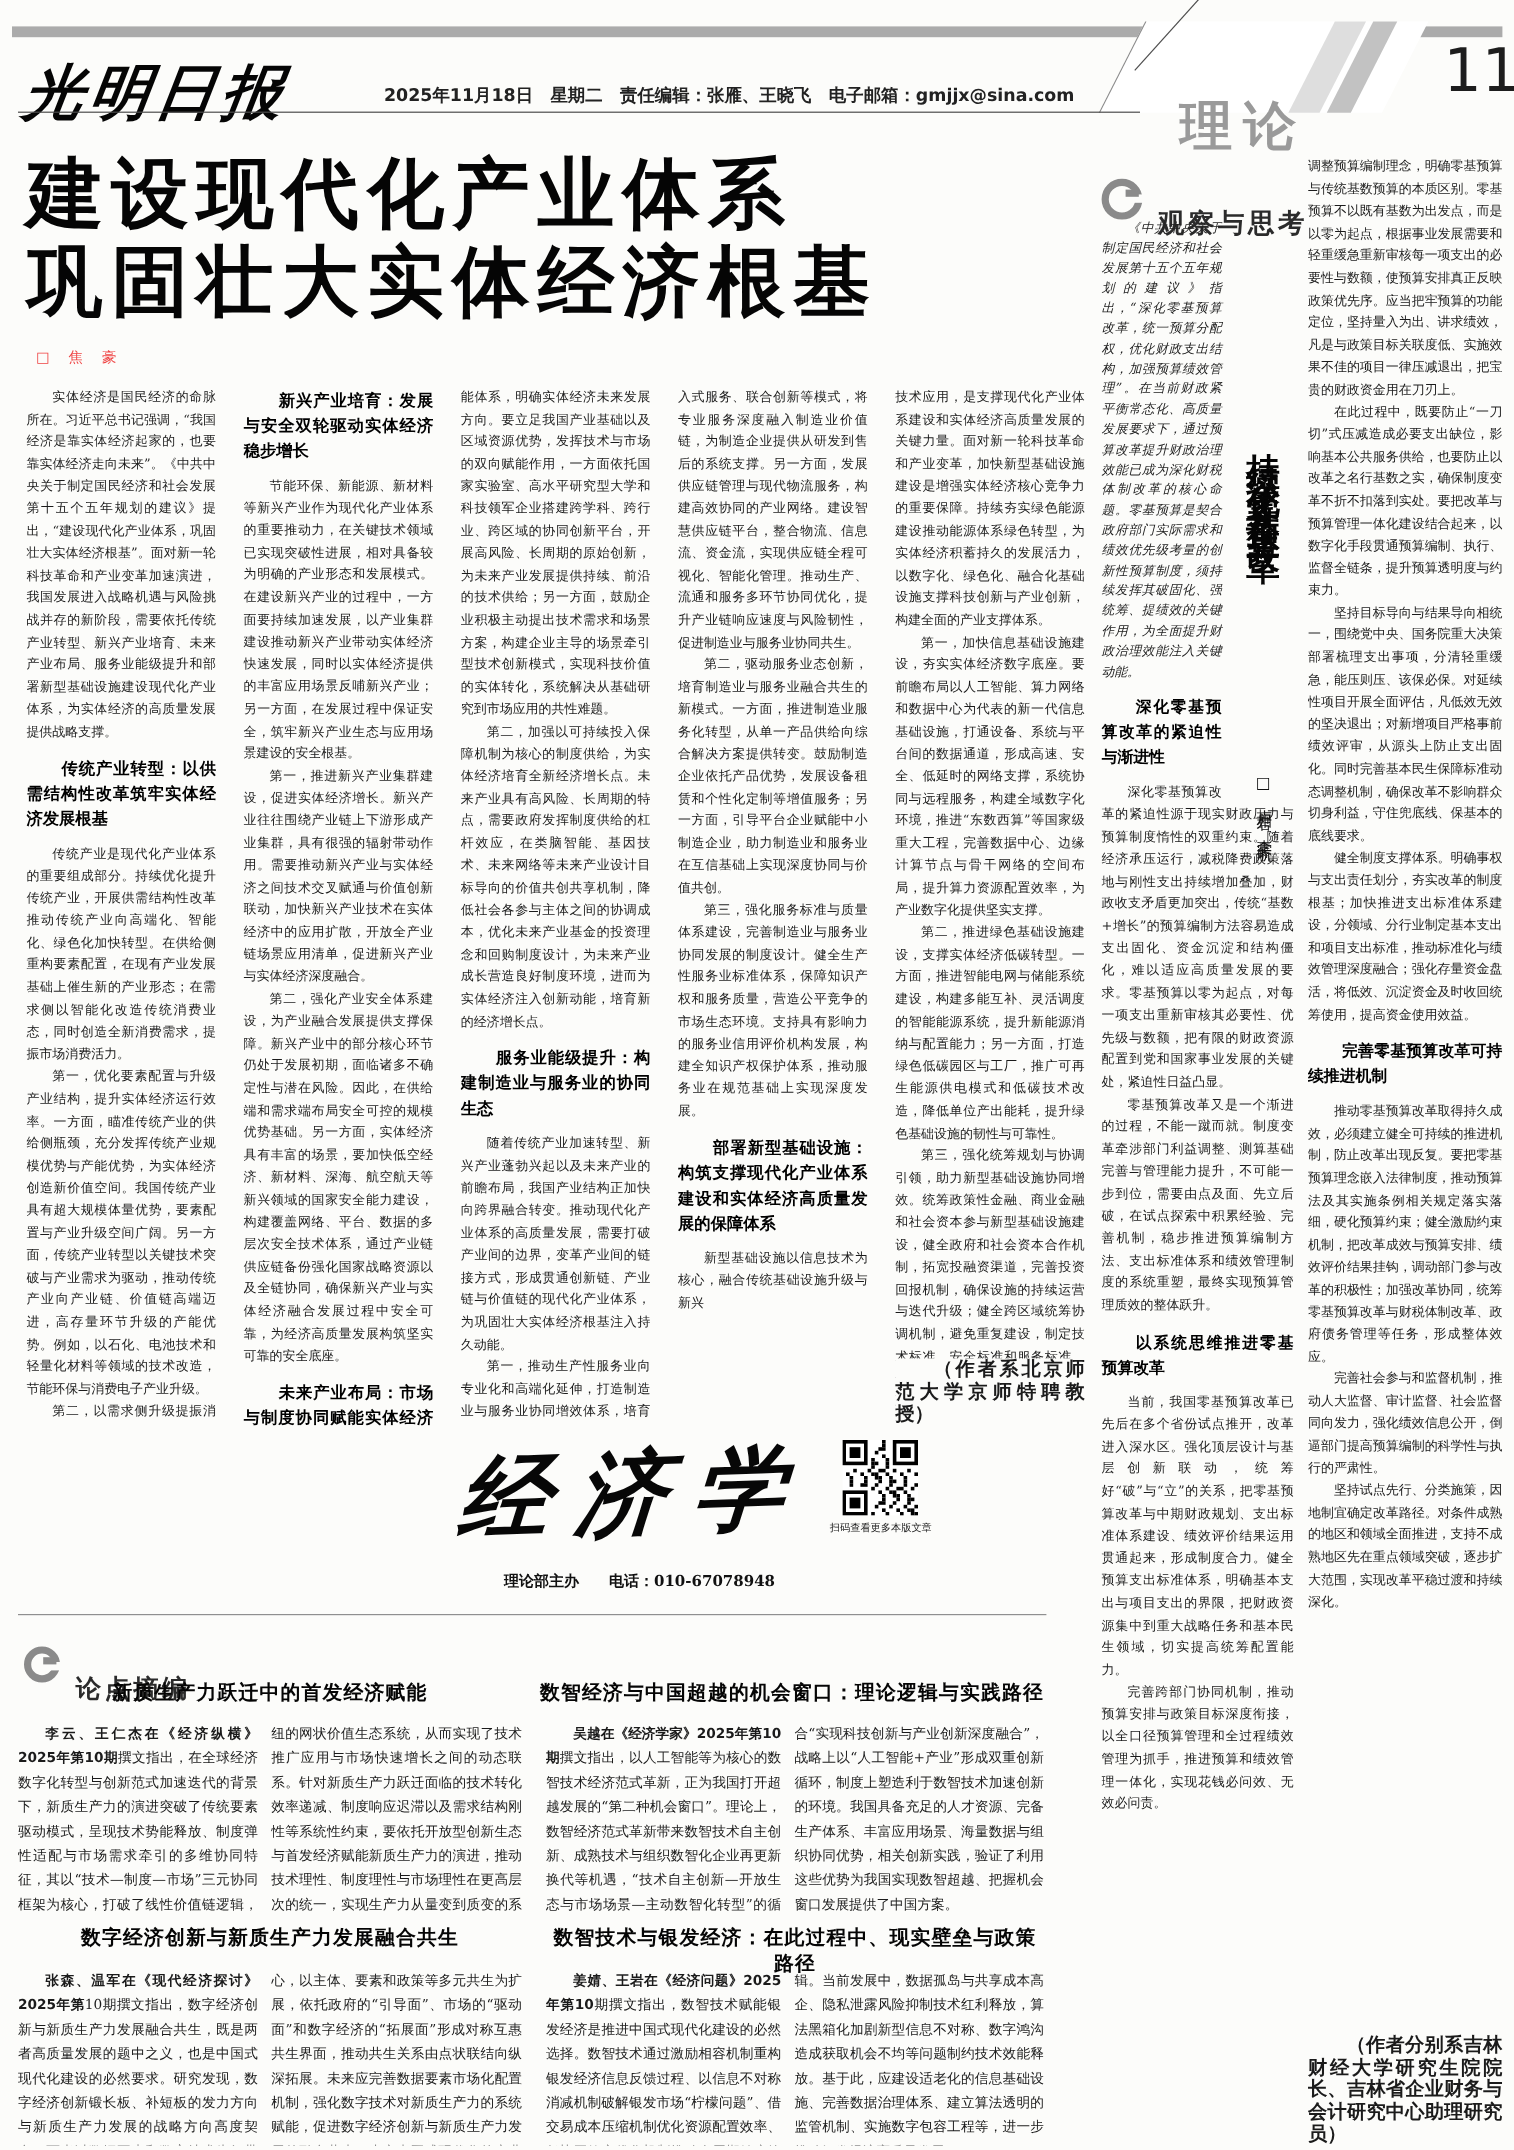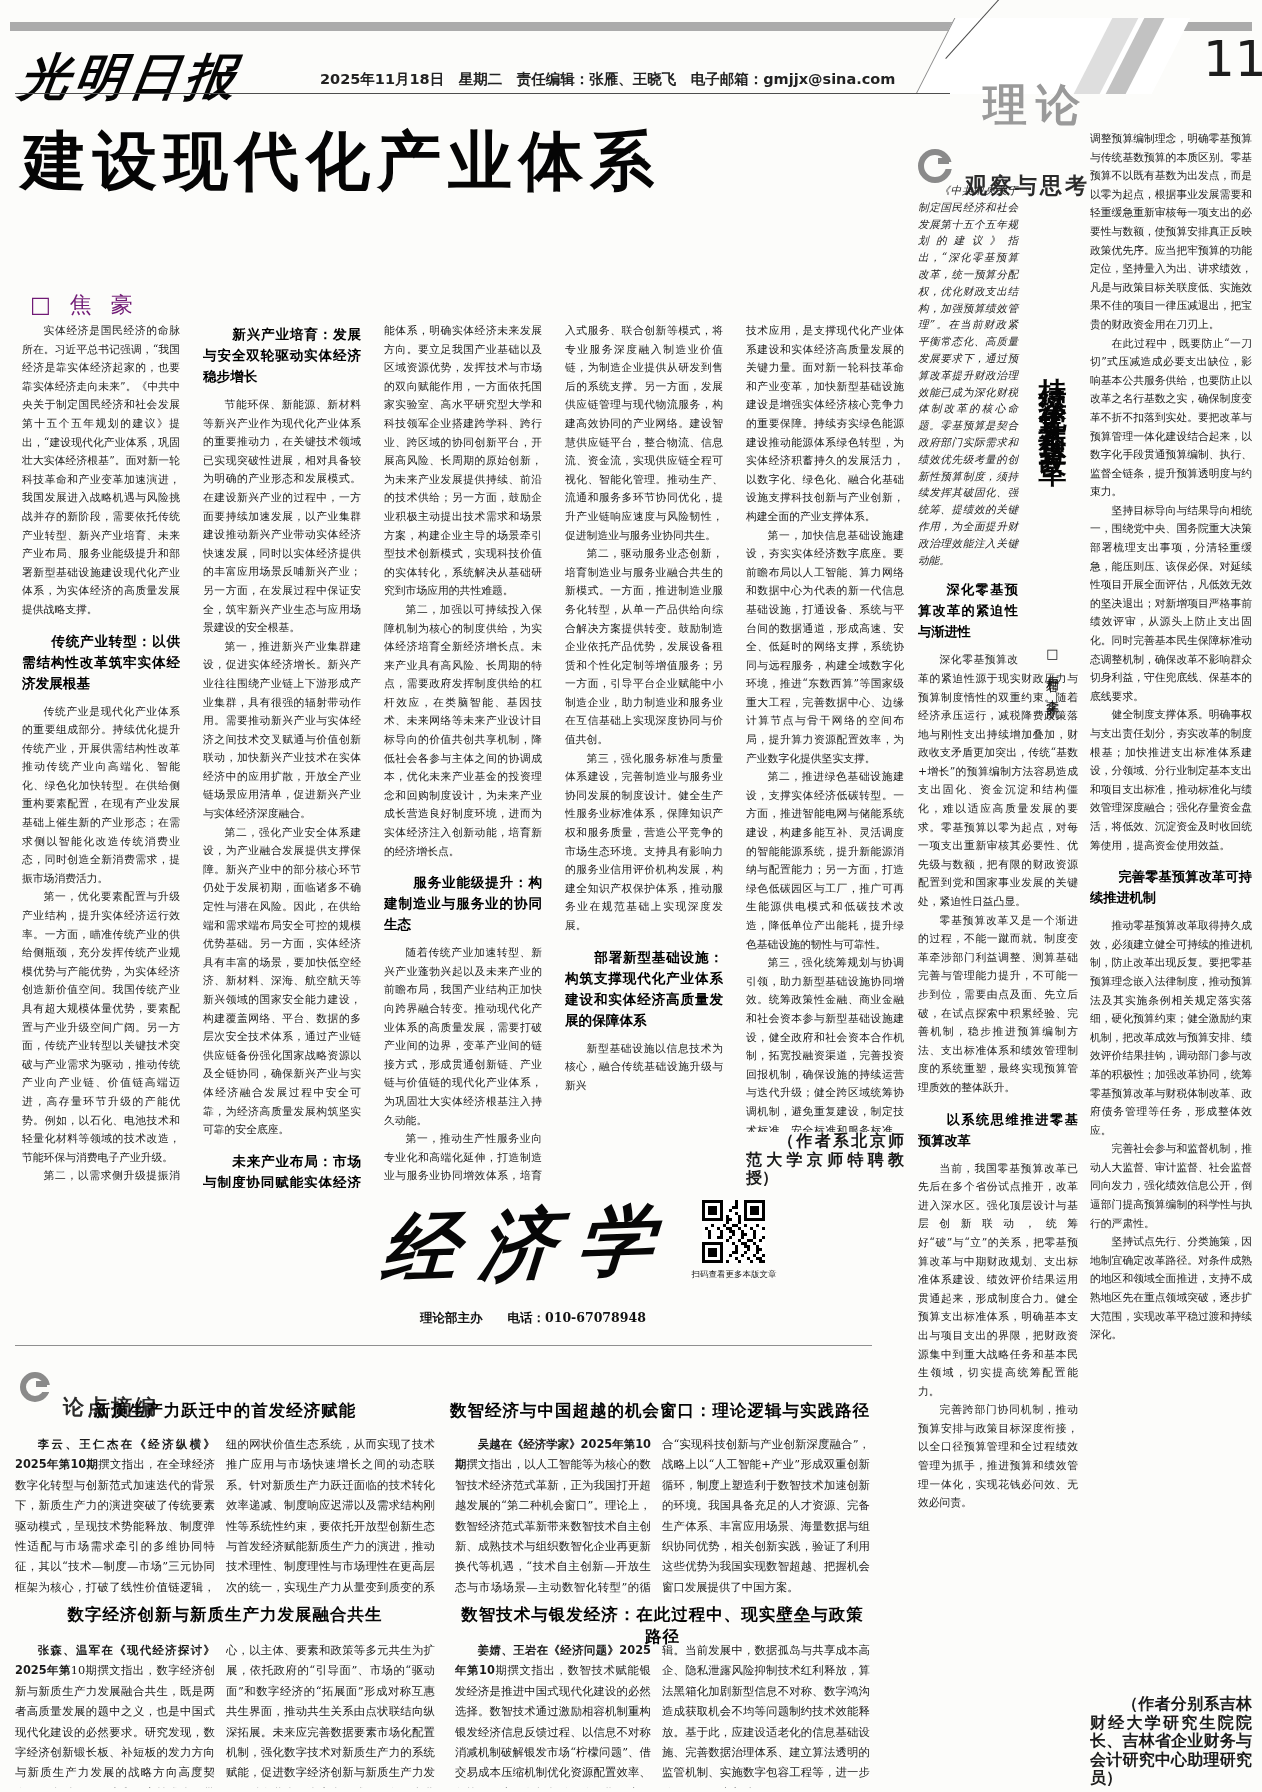--- a/index.html
+++ b/index.html
@@ -19,21 +19,21 @@
   .mast-logo{position:absolute;left:20px;top:44px;font-size:50px;font-weight:900;font-style:italic;
              letter-spacing:5px;transform:skewX(-8deg);color:#050505;}
   .dateline{position:absolute;left:320px;top:70px;font-size:14.5px;font-weight:700;color:#222;}
   .mast-rule{position:absolute;left:15px;top:93px;width:935px;height:1px;background:#4d4d4d;}
   .mast-diag{position:absolute;left:946px;top:58px;width:82px;height:1px;background:#4d4d4d;
              transform:rotate(-48deg);transform-origin:left bottom;}
   
   .headline{position:absolute;left:22px;font-size:64px;font-weight:900;letter-spacing:7px;color:#050505;
             white-space:nowrap;}
   .hl1{top:118px;text-align:right;} .hl2{top:192px;}
-  .author-line{position:absolute;left:30px;top:290px;font-size:22px;letter-spacing:6px;color:#701a75;}
+  .author-line{position:absolute;left:30px;top:290px;font-size:12px;letter-spacing:6px;color:#ef4444;}
   .mcol{position:absolute;top:322px;width:158px;height:866px;overflow:hidden;}
   .para{font-size:10.8px;line-height:18.6px;text-align:justify;text-indent:2em;color:#1b1b1b;}
   .para.cont{text-indent:0;}
   .sub-h{font-family:"DejaVu Sans","Liberation Sans",sans-serif;font-weight:700;font-size:13.6px;
          line-height:21px;text-align:justify;text-indent:2.15em;margin:11px 0 9px;color:#000;}
   .mcol > .sub-h:first-child{margin-top:2px;}
   .attr-line{position:absolute;bottom:0;left:0;width:100%;background:#fcfcfa;font-weight:700;
              font-size:16px;line-height:18.6px;text-align:justify;text-indent:2em;
              font-family:"DejaVu Sans","Liberation Sans",sans-serif;}
   
@@ -79,20 +79,21 @@
   <div class="stripe1"></div>
   <div class="stripe2"></div>
   <div class="section-label">理论</div>
   <div class="page-number">11</div>
   <div class="mast-logo">光明日报</div>
   <div class="dateline sans">2025年11月18日　星期二　责任编辑：张雁、王晓飞　电子邮箱：gmjjx@sina.com</div>
   <div class="mast-rule"></div>
   <div class="mast-diag"></div>
 
   <div class="headline hl1">建设现代化产业体系</div>
+  <div class="headline hl2">巩固壮大实体经济根基</div>
   <div class="author-line">□ 焦 豪</div>
 
   <div class="mcol" style="left:22px">
       <div class="para">实体经济是国民经济的命脉所在。习近平总书记强调，“我国经济是靠实体经济起家的，也要靠实体经济走向未来”。《中共中央关于制定国民经济和社会发展第十五个五年规划的建议》提出，“建设现代化产业体系，巩固壮大实体经济根基”。面对新一轮科技革命和产业变革加速演进，我国发展进入战略机遇与风险挑战并存的新阶段，需要依托传统产业转型、新兴产业培育、未来产业布局、服务业能级提升和部署新型基础设施建设现代化产业体系，为实体经济的高质量发展提供战略支撑。</div>
       <div class="sub-h">传统产业转型：以供需结构性改革筑牢实体经济发展根基</div>
       <div class="para">传统产业是现代化产业体系的重要组成部分。持续优化提升传统产业，开展供需结构性改革推动传统产业向高端化、智能化、绿色化加快转型。在供给侧重构要素配置，在现有产业发展基础上催生新的产业形态；在需求侧以智能化改造传统消费业态，同时创造全新消费需求，提振市场消费活力。</div>
       <div class="para">第一，优化要素配置与升级产业结构，提升实体经济运行效率。一方面，瞄准传统产业的供给侧瓶颈，充分发挥传统产业规模优势与产能优势，为实体经济创造新价值空间。我国传统产业具有超大规模体量优势，要素配置与产业升级空间广阔。另一方面，传统产业转型以关键技术突破与产业需求为驱动，推动传统产业向产业链、价值链高端迈进，高存量环节升级的产能优势。例如，以石化、电池技术和轻量化材料等领域的技术改造，节能环保与消费电子产业升级。</div>
       <div class="para">第二，以需求侧升级提振消费市场力，增强实体经济内生动力。一方面，我国国内有效需求不足，传统产能过剩风险凸显，因此在推进传统产业供给结构性改革的同时，也要充分利用我国超大规模市场优势，有效激活内需潜力。另一方面，以数字化和智能化改造传统消费业态，创造多元化、个性化需求，为实体经济注入全新活力。</div>
     </div>
   <div class="mcol" style="left:203px">

